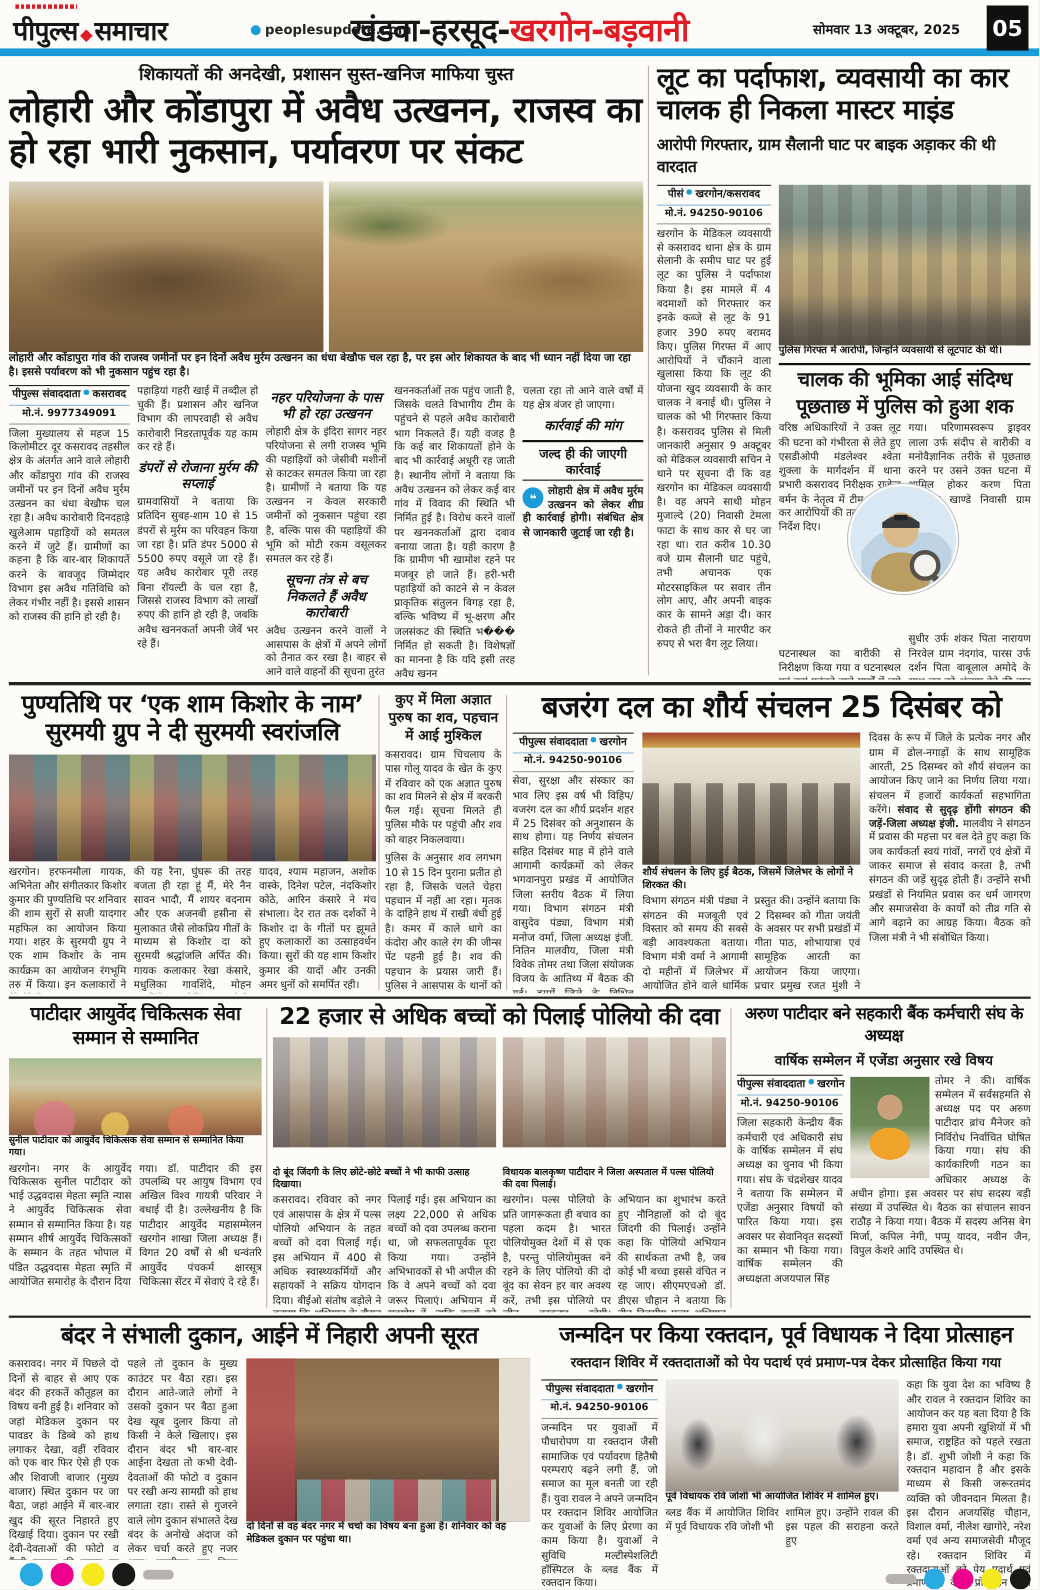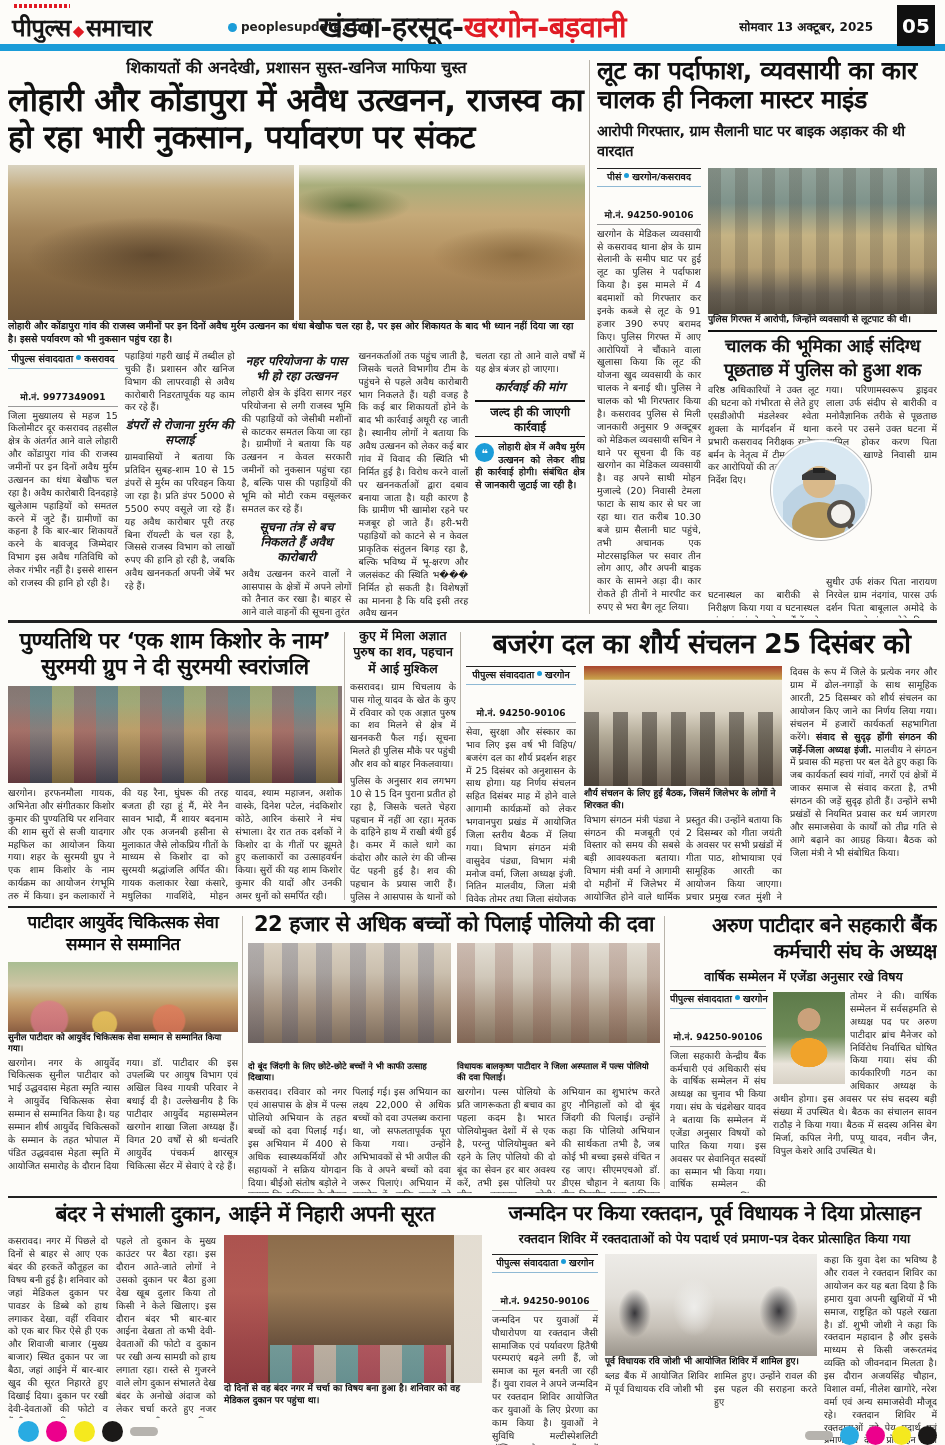--- a/index.html
+++ b/index.html
@@ -22,21 +22,21 @@
   .pagenum{position:absolute;right:10px;top:5px;width:38px;height:41px;background:#101010;color:#fff;font-size:20px;font-weight:800;display:flex;align-items:center;justify-content:center;z-index:5;}
   .bluebar{position:absolute;left:0;right:0;top:44px;height:7px;background:var(--blue);}
   
   .sec{position:absolute;overflow:hidden;}
   .hl{font-weight:800;color:#101010;line-height:1.16;letter-spacing:-0.4px;}
   .bt{font-size:9.4px;line-height:1.37;text-align:justify;color:#1c1c1c;}
   .cap{font-size:9px;font-weight:700;line-height:1.3;color:#101010;}
   .sub{font-weight:800;text-align:center;font-size:12px;line-height:1.25;margin:4px 0 3px;font-style:italic;}
   .byl{border-top:1.5px solid #222;text-align:center;font-weight:700;font-size:9.5px;line-height:1.55;margin-bottom:3px;}
   .byl .l1{border-bottom:1px solid #8fb9d4;padding:1px 0;white-space:nowrap;}
-  .byl .l2{border-bottom:1px solid #999;padding:1px 0;font-size:9px;margin-top:21px;}
+  .byl .l2{border-bottom:1px solid #999;padding:1px 0;font-size:9px;}
   .bdot{display:inline-block;width:5px;height:5px;border-radius:50%;background:var(--blue);margin:0 3px;vertical-align:2px;}
   .photo{position:relative;background:#cbc3b2;}
   .vr{position:absolute;width:1px;background:#b9b4aa;}
   .hrh{position:absolute;left:8px;right:8px;background:#222;}
   .cols{display:flex;}
   .col{flex:1;min-width:0;}
   
   .ph-mining1{background:radial-gradient(ellipse 60% 34% at 50% 58%,rgba(58,40,24,.55),rgba(0,0,0,0) 72%),linear-gradient(180deg,#d8d2bf 0%,#c3ab7e 16%,#a2845a 42%,#876943 70%,#6f5639 100%);}
   .ph-mining2{background:radial-gradient(ellipse 34% 20% at 18% 26%,rgba(92,112,62,.85),rgba(0,0,0,0) 62%),radial-gradient(ellipse 42% 26% at 76% 58%,rgba(118,88,48,.6),rgba(0,0,0,0) 70%),linear-gradient(180deg,#e4dfcc 0%,#a9ae7c 13%,#c5aa79 32%,#b08c5c 62%,#92734b 100%);}
   .ph-police{background:repeating-linear-gradient(90deg,rgba(66,58,48,.22) 0 13px,rgba(0,0,0,0) 13px 27px),linear-gradient(180deg,#93a49b 0%,#7f938b 24%,#c5b384 46%,#b5a075 68%,#6f675a 86%,#585145 100%);}
@@ -100,21 +100,21 @@
   .ayu-photo{height:70px;margin-top:6px;}
   .ayu-cols{gap:7px;margin-top:3px;height:138px;}
   .sec-polio{left:248px;top:912px;width:412px;height:281px;}
   .pol-hl{font-size:21px;text-align:center;}
   .pol-photos{display:flex;gap:6px;margin-top:7px;}
   .pol-photos .photo{flex:1;height:100px;}
   .pol-caps{display:flex;gap:6px;margin-top:18px;}
   .pol-caps .cap{flex:1;font-size:8.5px;}
   .pol-cols{gap:6px;margin-top:3px;height:118px;}
   .sec-arun{left:670px;top:912px;width:267px;height:281px;}
-  .arun-hl{font-size:20px;text-align:right;line-height:1.3;}
+  .arun-hl{font-size:15px;text-align:center;line-height:1.3;}
   .arun-sub{font-size:12.5px;font-weight:700;text-align:center;margin-top:4px;}
   .arun-row{display:flex;gap:7px;margin-top:5px;height:200px;}
   .arun-c1{width:96px;flex:none;}
   .arun-c2{flex:1;min-width:0;}
   .ph-portrait{float:left;width:72px;height:92px;margin:2px 5px 2px 0;}
   
   .sec-monkey{left:8px;top:1202px;width:474px;height:216px;}
   .mon-hl{font-size:21px;text-align:center;}
   .mon-row{display:flex;gap:8px;margin-top:9px;height:172px;}
   .mon-c{width:100px;flex:none;}
@@ -253,21 +253,21 @@
     <div class="photo ph-crowd kish-photo"></div>
     <div class="cols kish-cols">
       <div class="col bt">खरगोन। हरफनमौला गायक, अभिनेता और संगीतकार किशोर कुमार की पुण्यतिथि पर शनिवार की शाम सुरों से सजी यादगार महफिल का आयोजन किया गया। शहर के सुरमयी ग्रुप ने एक शाम किशोर के नाम कार्यक्रम का आयोजन रंगभूमि तरु में किया। इन कलाकारों ने तेरे मेरे मिलन</div>
       <div class="col bt">की यह रैना, घुंघरू की तरह बजता ही रहा हूं मैं, मेरे नैन सावन भादौ, मैं शायर बदनाम और एक अजनबी हसीना से मुलाकात जैसे लोकप्रिय गीतों के माध्यम से किशोर दा को सुरमयी श्रद्धांजलि अर्पित की। गायक कलाकार रेखा कंसारे, मधुलिका गावशिंदे, मोहन गावशिंदे, तेजिंदर सैनी, अनिरुद्ध</div>
       <div class="col bt">यादव, श्याम महाजन, अशोक वास्के, दिनेश पटेल, नंदकिशोर कोठे, आरिन कंसारे ने मंच संभाला। देर रात तक दर्शकों ने किशोर दा के गीतों पर झूमते हुए कलाकारों का उत्साहवर्धन किया। सुरों की यह शाम किशोर कुमार की यादों और उनकी अमर धुनों को समर्पित रही।</div>
     </div>
   </div>
 
   <div class="sec sec-kua">
     <div class="kua-hl">कुए में मिला अज्ञात पुरुष का शव, पहचान में आई मुश्किल</div>
-    <div class="bt kua-t">कसरावद। ग्राम चिचलाय के पास गोलू यादव के खेत के कुए में रविवार को एक अज्ञात पुरुष का शव मिलने से क्षेत्र में खननकरी फैल गई। सूचना मिलते ही पुलिस मौके पर पहुंची और शव को बाहर निकलवाया।</div>
+    <div class="bt kua-t">कसरावद। ग्राम चिचलाय के पास गोलू यादव के खेत के कुए में रविवार को एक अज्ञात पुरुष का शव मिलने से क्षेत्र में बरकरी फैल गई। सूचना मिलते ही पुलिस मौके पर पहुंची और शव को बाहर निकलवाया।</div>
     <div class="bt kua-t">पुलिस के अनुसार शव लगभग 10 से 15 दिन पुराना प्रतीत हो रहा है, जिसके चलते चेहरा पहचान में नहीं आ रहा। मृतक के दाहिने हाथ में राखी बंधी हुई है। कमर में काले धागे का कंदोरा और काले रंग की जीन्स पेंट पहनी हुई है। शव की पहचान के प्रयास जारी हैं। पुलिस ने आसपास के थानों को भी सूचना भेजी है। थाना प्रभारी ने आम नागरिकों से भी पहचान के लिए सहयोग की अपील की।</div>
   </div>
 
   <div class="sec sec-bajrang">
     <div class="hl baj-hl">बजरंग दल का शौर्य संचलन 25 दिसंबर को</div>
     <div class="baj-row">
       <div class="baj-c1">
         <div class="byl">
           <div class="l1"><span>पीपुल्स संवाददाता</span><span class="bdot"></span><span>खरगोन</span></div>
           <div class="l2">मो.नं. 94250-90106</div>

